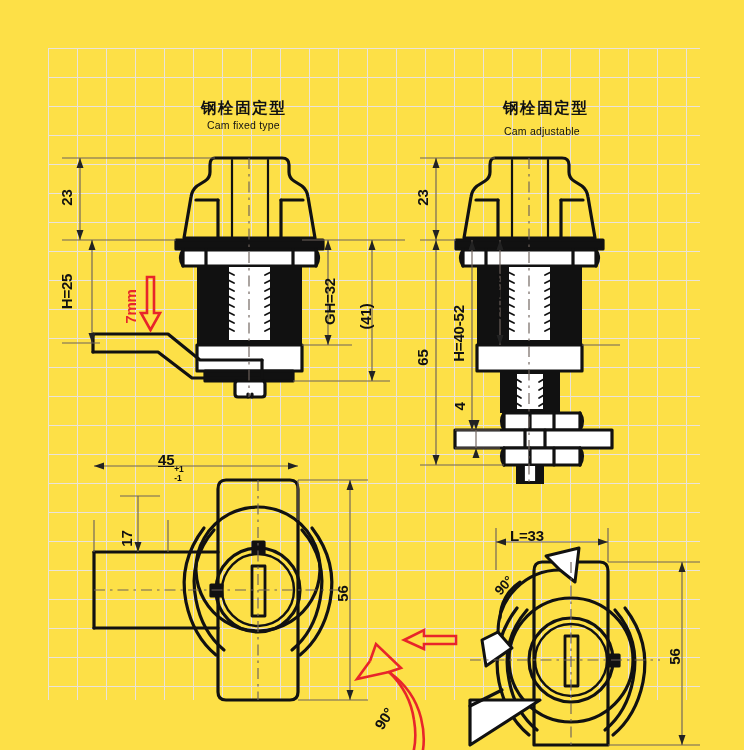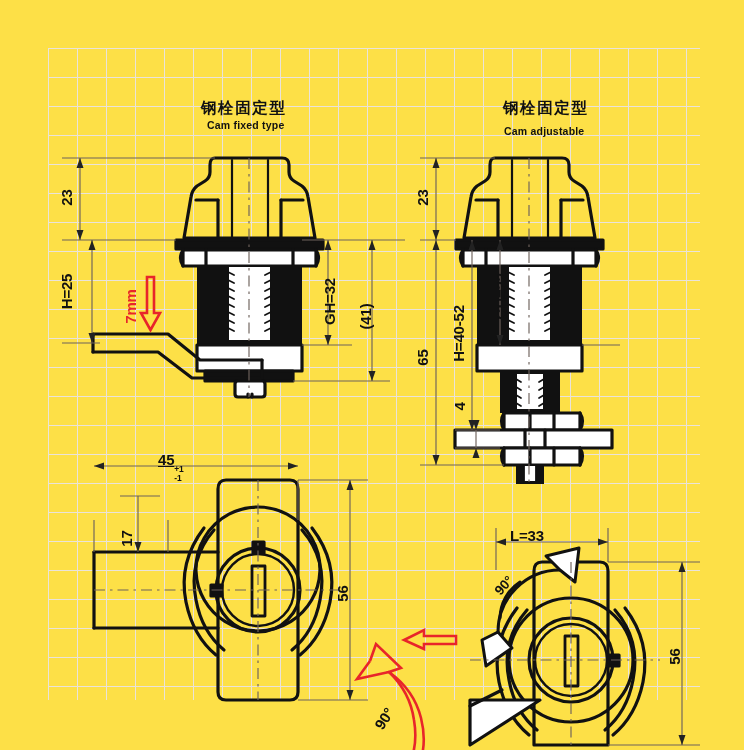--- a/index.html
+++ b/index.html
@@ -18,21 +18,21 @@
 
   
   svg.layer{position:absolute;left:0;top:0;width:750px;height:750px;
             overflow:visible;pointer-events:none;}
 
   
   .lbl{position:absolute;font-weight:bold;color:#111;white-space:nowrap;
        letter-spacing:-0.2px;}
   .vert{transform-origin:center center;}
   .ttl-cn{font-size:15.5px;font-weight:bold;letter-spacing:1.6px;}
-  .ttl-en{font-size:10.5px;font-weight:bold;letter-spacing:0.2px;text-align:center;}
+  .ttl-en{font-size:10.5px;font-weight:normal;letter-spacing:0.2px;text-align:center;}
   .dim{font-size:15px;font-weight:bold;}
   .dim-sm{font-size:13.5px;font-weight:bold;}
   .red{color:#e8252a;}
   .tol{position:relative;display:inline-block;text-decoration:underline;}
   .tol sup,.tol sub{font-size:8.5px;font-weight:bold;position:absolute;left:0;}
   .tol sup{top:-1px;}
   .tol sub{top:8px;}
 </style>
 </head>
 <body>

